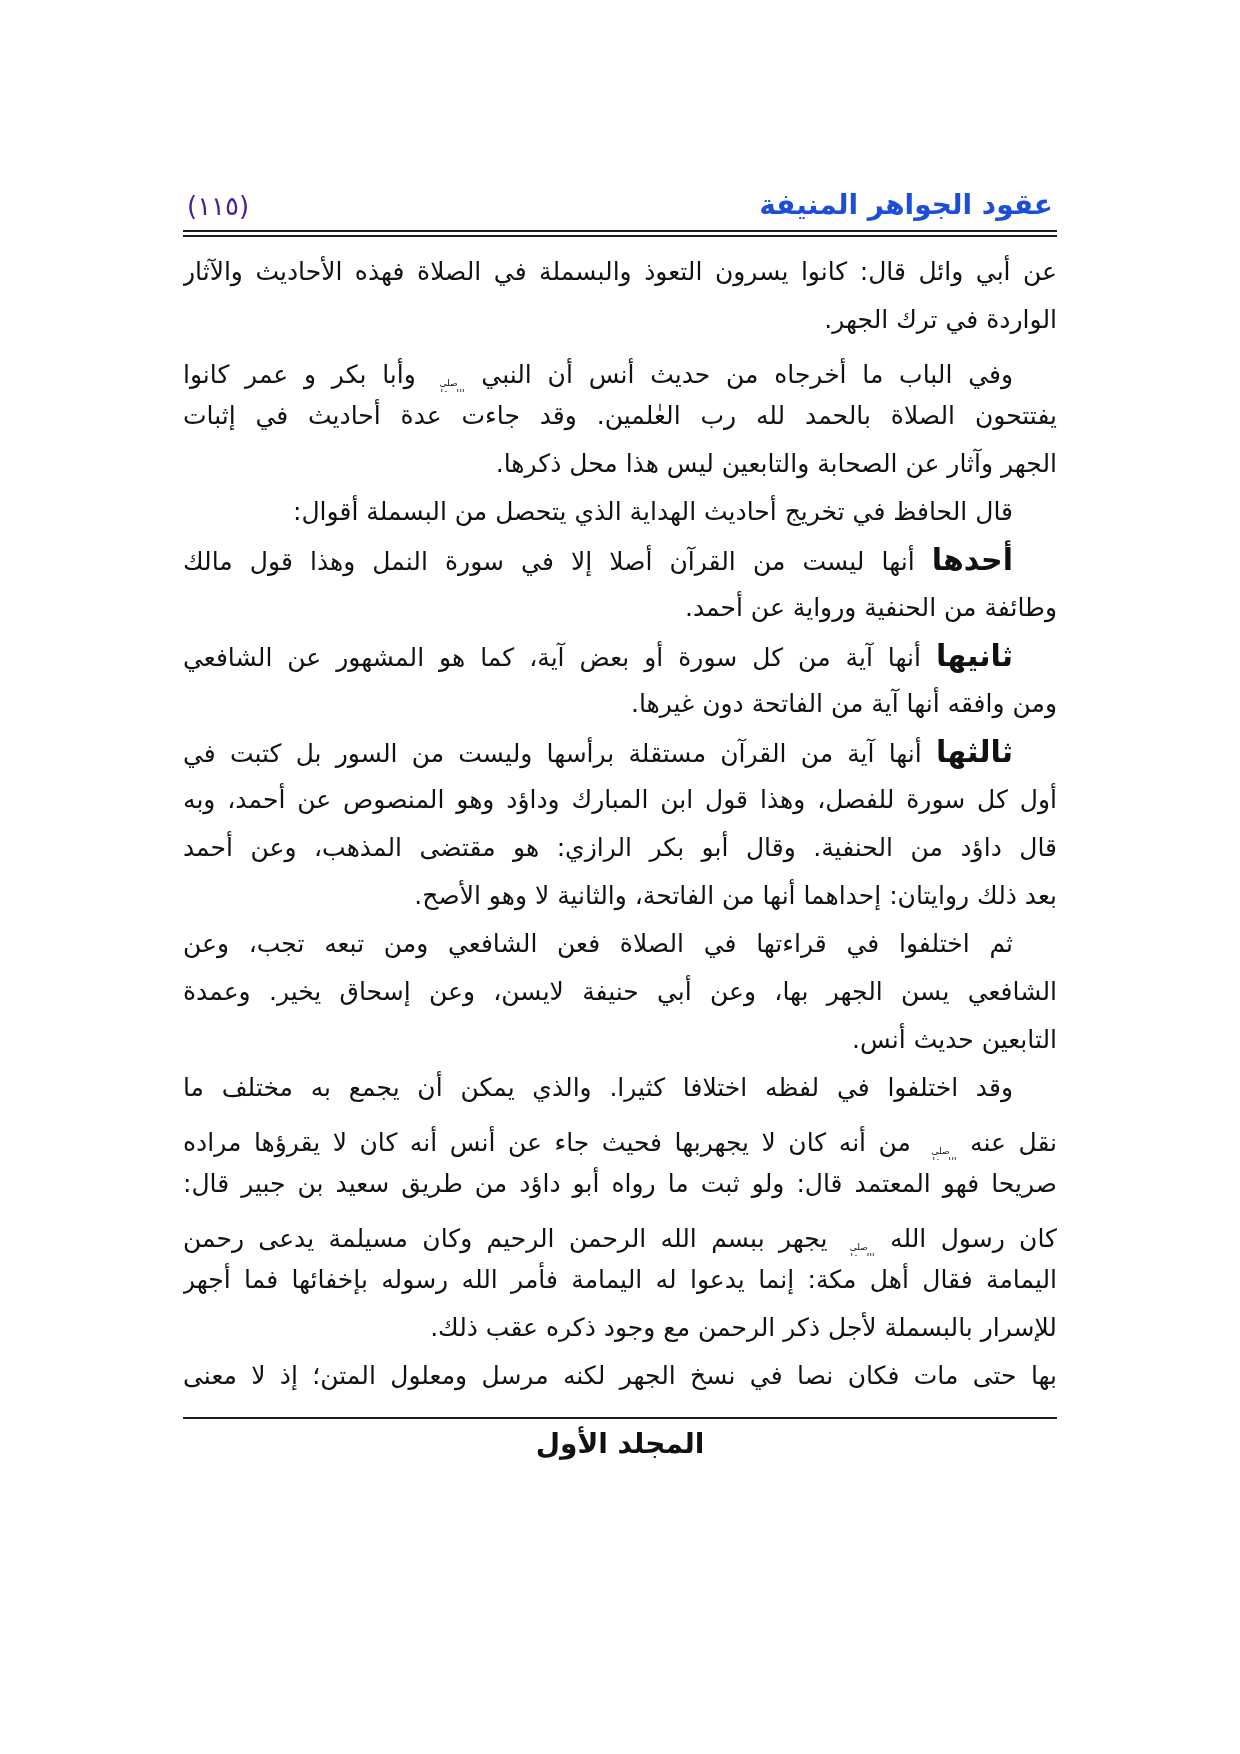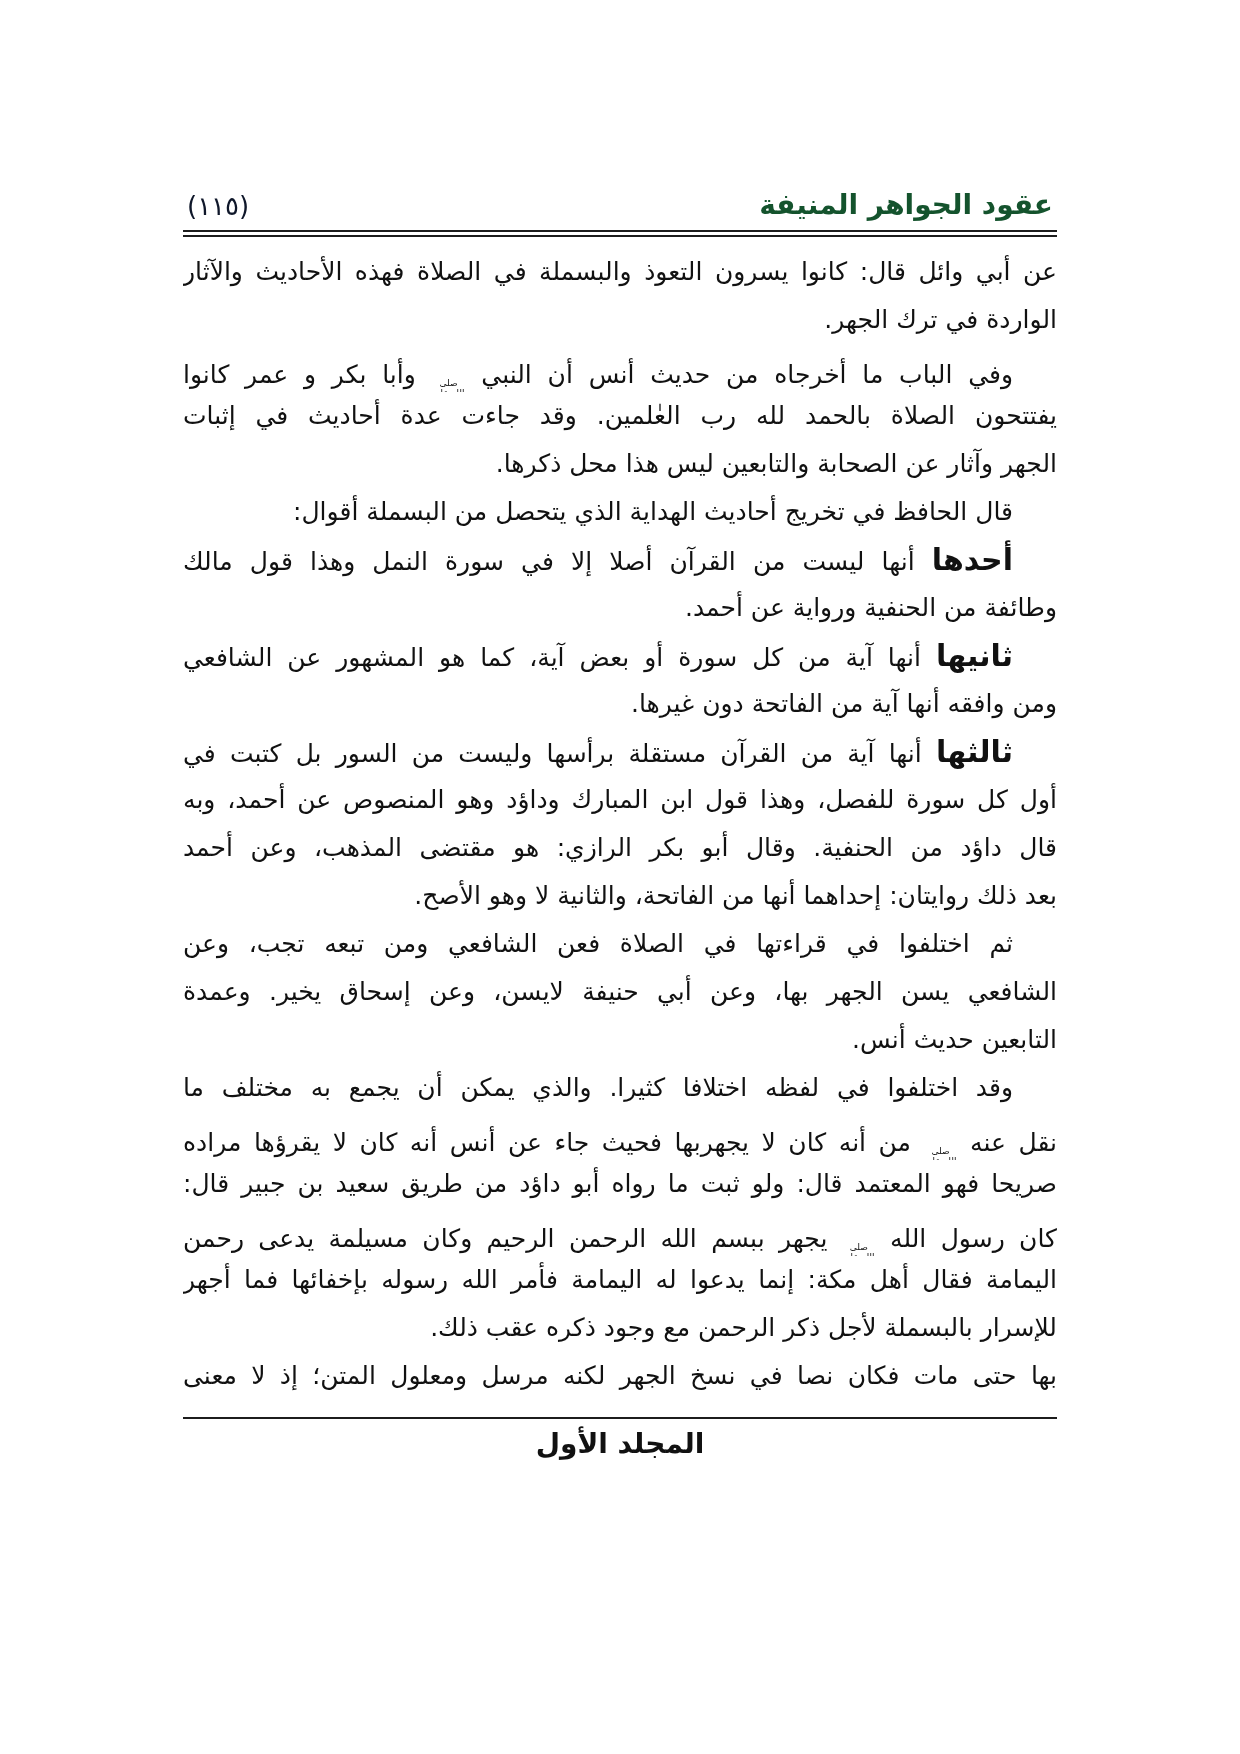--- a/index.html
+++ b/index.html
@@ -27,25 +27,25 @@
   .running-head {
     display: flex;
     justify-content: space-between;
     align-items: flex-end;
     padding: 0 4px;
   }
   .book-title {
     font-weight: bold;
     font-size: 28px;
     letter-spacing: 0;
-    color: #14532d;
+    color: #1d4ed8;
   }
   .page-num {
     font-size: 26px;
-    color: #0f172a;
+    color: #4c1d95;
   }
   .head-rule {
     margin-top: 9px;
     height: 3px;
     border-top: 2px solid #1c1c1c;
     border-bottom: 2px solid #1c1c1c;
   }
   
   .bodytext {
     margin-top: 11px;

